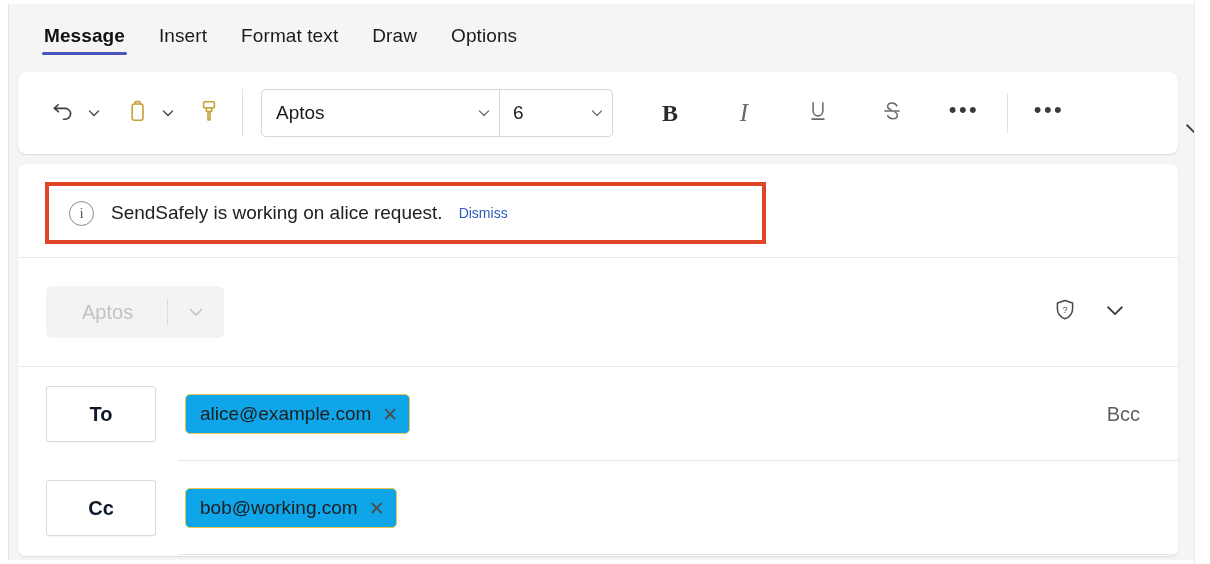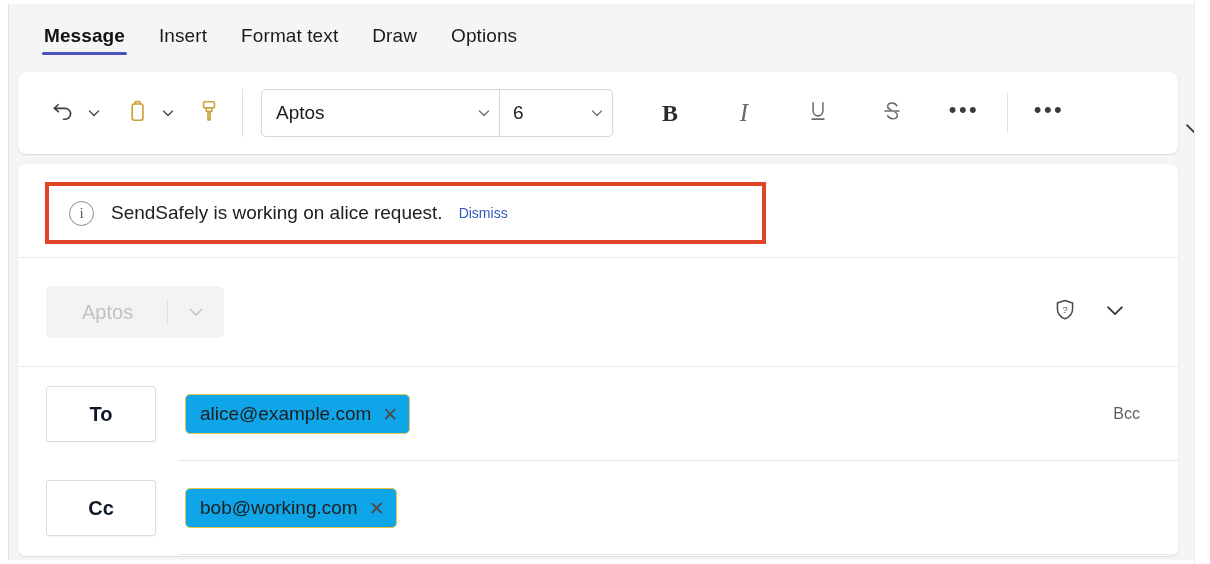--- a/index.html
+++ b/index.html
@@ -362,21 +362,21 @@
   .rec-pill .pill-x {
     margin-left: 11px;
     font-size: 19px;
     color: #4d4d4d;
     cursor: pointer;
     line-height: 1;
   }
   .bcc-label {
     margin-left: auto;
     margin-right: 38px;
-    font-size: 16px;
+    font-size: 20px;
     color: #5f5f5f;
     cursor: pointer;
   }
 </style>
 </head>
 <body>
 
 <div class="app-frame">
 
   <div class="compose-shell">

